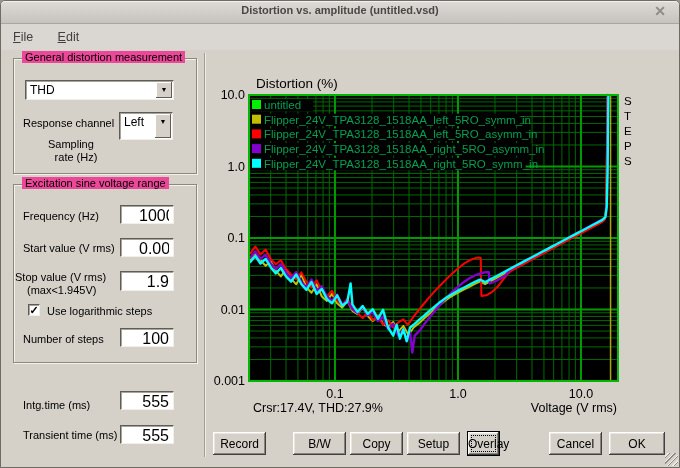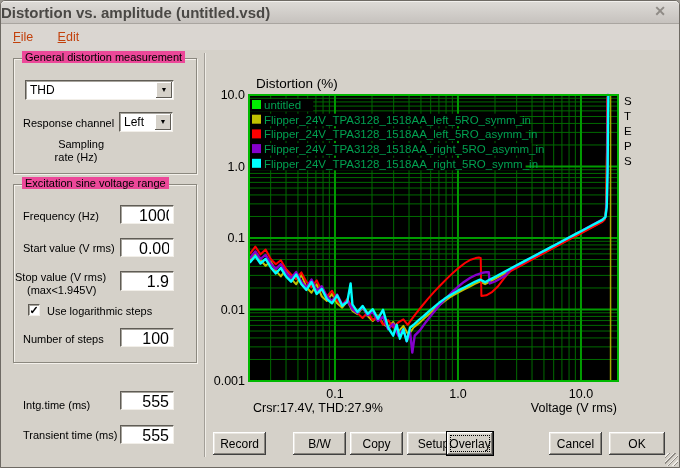--- a/index.html
+++ b/index.html
@@ -1,24 +1,24 @@
 <!DOCTYPE html>
 <html><head>
 <meta charset="utf-8">
 <style>
   html,body{margin:0;padding:0;}
   body{font-family:"Liberation Sans",sans-serif;background:#9a968f;}
   #window{position:relative;width:680px;height:468px;background:#d5d1c9;border:1px solid #6e6a64;box-sizing:border-box;overflow:hidden;border-radius:5px 5px 0 0;}
   
   #titlebar{position:absolute;left:0;top:0;width:100%;height:22px;background:linear-gradient(#dedbd7,#c6c2be);border-bottom:1px solid #a9a5a0;box-shadow:inset 0 1px 0 #f2f0ed;border-radius:4px 4px 0 0;}
-  #title{position:absolute;left:0;top:3px;width:100%;font-size:15px;font-weight:bold;color:#4a4845;}
+  #title{position:absolute;left:0;top:3px;width:100%;text-align:center;font-size:11px;font-weight:bold;color:#4a4845;}
   #close-x{position:absolute;right:13px;top:2px;font-size:14px;font-weight:bold;color:#8f8b86;cursor:default;}
   
   #menubar{position:absolute;left:0;top:23px;width:100%;height:26px;background:#dad6d1;}
-  .menu-item{display:inline-block;margin:6px 0 8px 9px;font-size:12.5px;color:#c2410c;padding:0 3px;}
+  .menu-item{display:inline-block;margin:6px 0 8px 9px;font-size:12.5px;color:#404040;padding:0 3px;}
   .menu-item:nth-child(2){margin-left:14px;}
   .u{text-decoration:underline;}
   
   .groupbox{position:absolute;border:1px solid #8b887f;box-shadow:inset 1px 1px 0 #f4f1eb, 1px 1px 0 #f4f1eb;}
   .group-label{position:absolute;top:-8px;left:8px;background:#ec4899;padding:0 3px;font-size:11px;color:#000;white-space:nowrap;}
   .lbl{position:absolute;font-size:11px;color:#000;white-space:nowrap;}
   .field{position:absolute;background:#fff;border:1px solid;border-color:#5f5c55 #f2efe9 #f2efe9 #5f5c55;box-shadow:inset 1px 1px 0 #a7a49d;font-size:16px;text-align:right;padding:2px 4px 0 18px;box-sizing:border-box;}
   .combo{position:absolute;background:#fff;border:1px solid;border-color:#5f5c55 #f2efe9 #f2efe9 #5f5c55;box-shadow:inset 1px 1px 0 #a7a49d;box-sizing:border-box;}
   .combo .val{position:absolute;left:4px;top:2px;font-size:12px;}
   .combo .drop{position:absolute;right:1px;top:1px;bottom:1px;width:16px;background:#d5d1c9;box-shadow:inset -1px -1px 0 #5f5c55, inset 1px 1px 0 #fff;text-align:center;font-size:7px;line-height:16px;color:#000;}
@@ -48,25 +48,25 @@
   </div>
 
   <div class="groupbox" style="left:12px;top:57px;width:182px;height:114px;">
     <span class="group-label">General distortion measurement</span>
   </div>
   <div class="combo" style="left:24px;top:79px;width:149px;height:20px;">
     <span class="val">THD</span>
     <span class="drop">▼</span>
   </div>
   <span class="lbl" style="left:22px;top:116px;">Response channel</span>
-  <div class="combo" style="left:118px;top:111px;width:54px;height:20px;">
+  <div class="combo" style="left:118px;top:111px;width:54px;height:28px;">
     <span class="val">Left</span>
     <span class="drop">▼</span>
   </div>
-  <span class="lbl" style="left:47px;top:137px;width:56px;text-align:right;">Sampling</span>
+  <span class="lbl" style="left:47px;top:137px;width:56px;text-align:left;">Sampling</span>
   <span class="lbl" style="left:47px;top:150px;width:56px;text-align:center;">rate (Hz)</span>
 
   <div class="groupbox" style="left:12px;top:183px;width:182px;height:177px;">
     <span class="group-label">Excitation sine voltage range</span>
   </div>
   <span class="lbl" style="left:22px;top:209px;">Frequency (Hz)</span>
   <input class="field" style="left: 119px; top: 204px; width: 54px; height: 19px;" readonly="" value="1000">
   <span class="lbl" style="left:22px;top:241px;">Start value (V rms)</span>
   <input class="field" style="left: 119px; top: 237px; width: 54px; height: 19px;" readonly="" value="0.002">
   <span class="lbl" style="left:14px;top:270px;">Stop value (V rms)</span>
@@ -192,18 +192,18 @@
         <text x="418" y="76" fill="#000" font-size="11.5">E</text>
         <text x="418" y="91" fill="#000" font-size="11.5">P</text>
         <text x="418" y="106" fill="#000" font-size="11.5">S</text>
       </svg>
   </div>
 
   <button class="btn" style="left:212px;top:431px;width:53px;">Record</button>
   <button class="btn" style="left:292px;top:431px;width:53px;">B/W</button>
   <button class="btn" style="left:349px;top:431px;width:53px;">Copy</button>
   <button class="btn" style="left:406px;top:431px;width:53px;">Setup</button>
-  <button class="btn focused" style="left:446px;top:431px;width:46px;">Overlay</button>
+  <button class="btn focused" style="left:467px;top:431px;width:31px;">Overlay</button>
   <button class="btn" style="left:548px;top:431px;width:53px;">Cancel</button>
   <button class="btn" style="left:608px;top:431px;width:56px;">OK</button>
 
   <div id="grip"></div>
 </div>
 
 </body></html>

